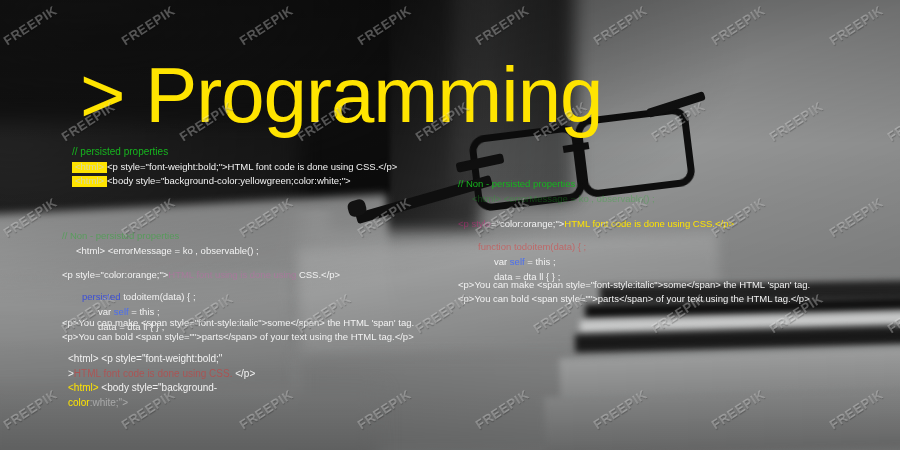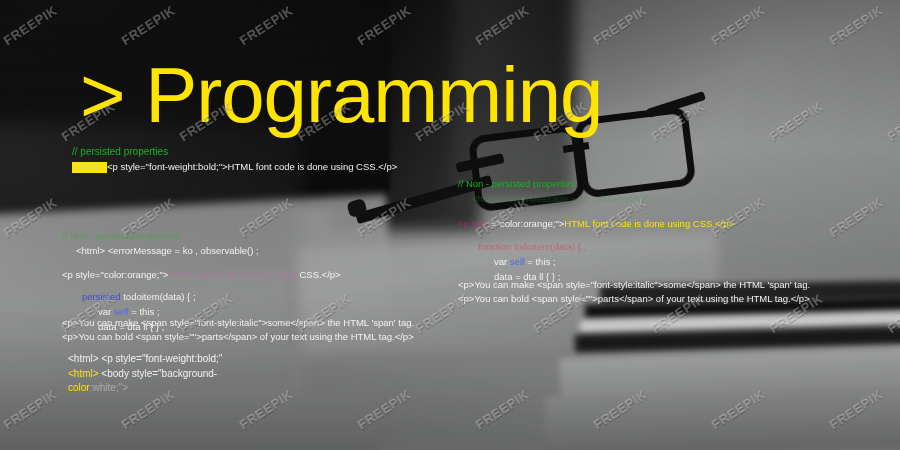--- a/index.html
+++ b/index.html
@@ -186,28 +186,31 @@
   <div class="title">
     <span>&gt;</span>
     <span>Programming</span>
   </div>
 
   <div class="code" id="block1">
     <span class="ln c-green cmt">//  persisted properties</span>
     <span class="ln">
       <span class="hl">&lt;html&gt;</span><span class="c-white">&lt;p style="font-weight:bold;"&gt;HTML font code is done using CSS.&lt;/p&gt;</span>
     </span>
+    <span class="ln">
+      <span class="hl">&lt;html&gt;</span><span class="c-white">&lt;body style="background-color:yellowgreen;color:white;"&gt;</span>
+    </span>
   </div>
 
   <div class="code" id="block2">
     <span class="ln c-green faded">// Non - persisted properties</span>
     <span class="ln c-white" style="padding-left:14px">&lt;html&gt; &lt;errorMessage = ko , observable() ;</span>
     <span class="ln" style="height:9px"></span>
     <span class="ln">
-      <span class="c-white">&lt;p style="color:orange;"&gt;</span><span class="c-pink faded">HTML data code is done using</span><span class="c-white"> CSS.&lt;/p&gt;</span>
+      <span class="c-white">&lt;p style="color:orange;"&gt;</span><span class="c-pink faded">HTML font using is done using</span><span class="c-white"> CSS.&lt;/p&gt;</span>
     </span>
     <span class="ln" style="height:7px"></span>
     <span class="ln" style="padding-left:20px">
       <span class="c-blue">persisted</span>
       <span class="c-white">todoitem(data) { ;</span>
     </span>
     <span class="ln" style="padding-left:36px">
       <span class="c-white">var</span>
       <span class="c-blue-l">self</span>
       <span class="c-white">= this ;</span>
@@ -215,20 +218,23 @@
     <span class="ln c-white" style="padding-left:36px">data = dta  ll { } ;</span>
   </div>
 
   <div class="code" id="block3">
     <span class="ln c-white">&lt;p&gt;You can make &lt;span style="font-style:italic"&gt;some&lt;/span&gt; the HTML 'span' tag.</span>
     <span class="ln c-white">&lt;p&gt;You can bold &lt;span style=""&gt;parts&lt;/span&gt; of your text using the HTML tag.&lt;/p&gt;</span>
   </div>
 
   <div class="code" id="block4">
     <span class="ln c-white">&lt;html&gt; &lt;p style="font-weight:bold;"</span>
+    <span class="ln">
+      <span class="c-white">&gt;</span><span class="c-red faded">HTML font code is done using CSS.</span><span class="c-white"> &lt;/p&gt;</span>
+    </span>
     <span class="ln">
       <span class="c-yellow">&lt;html&gt;</span><span class="c-white"> &lt;body style="background-</span>
     </span>
     <span class="ln">
       <span class="c-yellow">color</span><span class="c-white faded">:white;"&gt;</span>
     </span>
   </div>
 
   <div class="code" id="block5">
     <span class="ln c-green">// Non - persisted properties</span>

